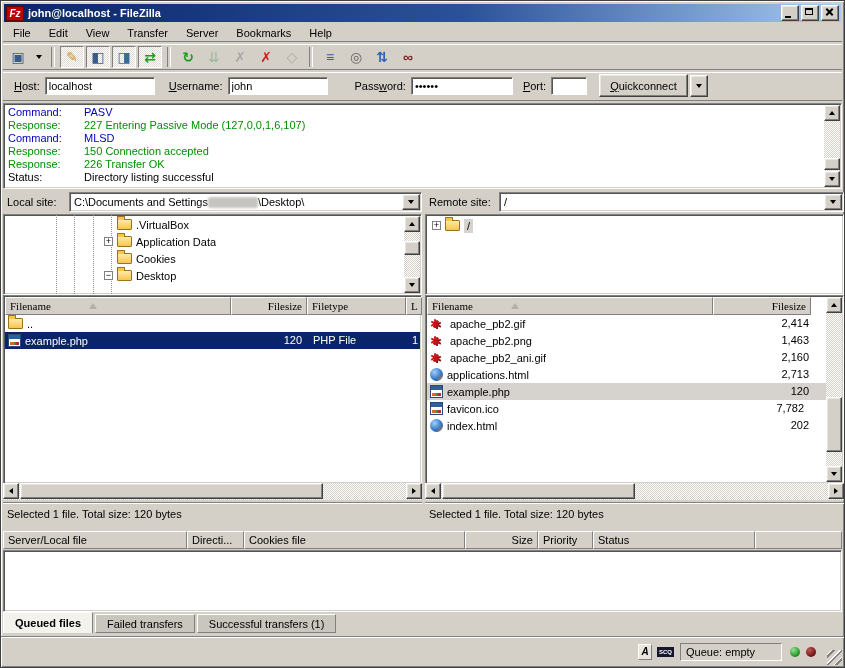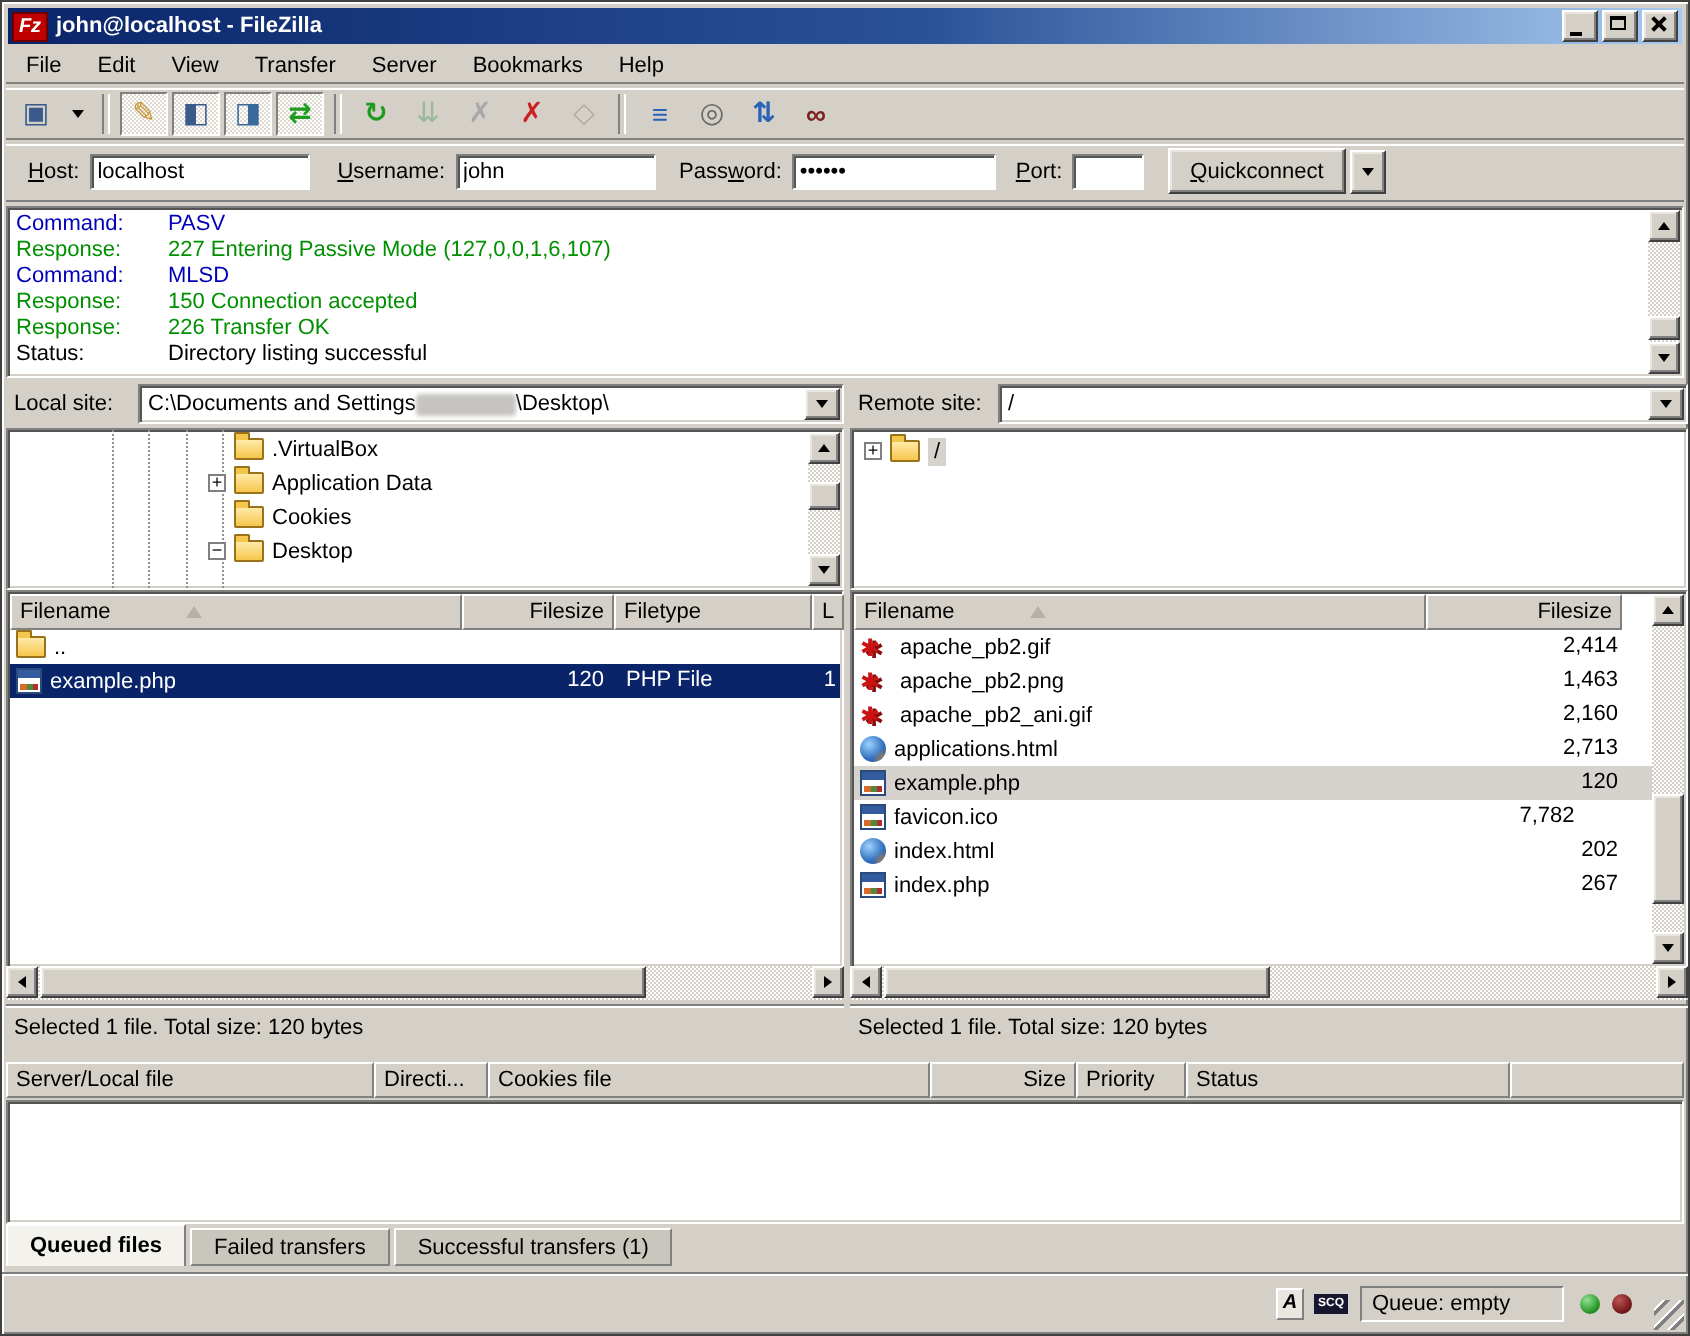--- a/index.html
+++ b/index.html
@@ -62,21 +62,21 @@
   .combo-arrow{position:absolute;right:1px;top:1px;bottom:1px;width:16px;display:flex;align-items:center;justify-content:center;}
   .redacted{display:inline-block;width:50px;height:11px;background:#c6c4c0;border-radius:2px;filter:blur(1px);vertical-align:middle;}
   .treebox{position:absolute;top:22px;left:0;right:0;height:79px;overflow:hidden;}
   .guide{position:absolute;top:0;bottom:0;width:1px;border-left:1px dotted #909090;}
   .trow{position:absolute;left:100px;height:17px;display:flex;align-items:center;white-space:nowrap;}
   .exp{width:9px;height:9px;background:#fff;border:1px solid #808080;font-size:9px;line-height:7px;text-align:center;margin-right:4px;flex:none;box-sizing:border-box;}
   .expsp{width:13px;flex:none;}
   .ico-folder{width:15px;height:11px;background:linear-gradient(#ffeaa8,#f5c64d);border:1px solid #99721a;border-radius:1px;position:relative;margin-right:4px;flex:none;box-sizing:border-box;}
   .ico-folder::before{content:"";position:absolute;top:-4px;left:-1px;width:6px;height:3px;background:#f5c64d;border:1px solid #99721a;border-bottom:none;border-radius:1px 1px 0 0;}
   .list{position:absolute;top:103px;left:0;right:0;height:187px;}
-  .lhead{position:absolute;top:1px;left:1px;height:18px;display:flex;}
+  .lhead{position:absolute;top:1px;left:1px;height:18px;display:flex;font-family:Liberation Serif, serif;}
   .hcell{height:18px;box-sizing:border-box;padding:2px 4px;background:#d4d0c8;border:1px solid;border-color:#fff #808080 #808080 #fff;white-space:nowrap;overflow:hidden;display:flex;align-items:center;}
   .sortasc{width:0;height:0;border-left:4px solid transparent;border-right:4px solid transparent;border-bottom:6px solid #b5b1a7;margin-left:38px;}
   .lrows{position:absolute;top:19px;left:1px;right:1px;}
   .frow{position:relative;height:17px;display:flex;align-items:center;padding-left:3px;white-space:nowrap;}
   .frow.sel-active{background:#0a246a;color:#fff;}
   .frow.sel-inactive{background:#d6d3ce;}
   .cell-abs{position:absolute;top:0;height:17px;line-height:17px;}
   .pstatus{position:absolute;top:310px;left:0;right:0;height:21px;border-top:1px solid #808080;box-shadow:inset 0 1px 0 #fff;box-sizing:border-box;padding:5px 0 0 4px;white-space:nowrap;}
   
   .fi{flex:none;margin-right:4px;}
@@ -184,21 +184,21 @@
       </div>
   </div>
 
   <div class="hgroove" style="top:68px"></div>
 
   <div class="quickbar">
     <span class="qlabel"><span class="ul">H</span><span>ost:</span></span>
     <input class="qinput" style="width: 110px;" value="localhost">
     <span class="qlabel" style="margin-left:14px"><span class="ul">U</span><span>sername:</span></span>
     <input class="qinput" style="width: 100px;" value="john">
-    <span class="qlabel" style="margin-left:12px"><span>Pass</span><span class="ul">w</span><span>ord:</span></span>
+    <span class="qlabel" style="margin-left:27px"><span>Pass</span><span class="ul">w</span><span>ord:</span></span>
     <input class="qinput" style="width: 102px;" value="••••••">
     <span class="qlabel"><span class="ul">P</span><span>ort:</span></span>
     <input class="qinput" style="width: 36px;" value="">
     <span class="qbtn raised">
         <span class="ul">Q</span>
         <span>uickconnect</span>
       </span>
     <span class="qdd raised">
         <span class="tri-d"></span>
       </span>
@@ -366,31 +366,26 @@
             <span class="cell-abs" style="left:287px;width:95px;text-align:right">2,713</span>
           </div>
         <div class="frow sel-inactive">
             <span class="fi ico-php"></span>
             <span>example.php</span>
             <span class="cell-abs" style="left:287px;width:95px;text-align:right">120</span>
           </div>
         <div class="frow">
             <span class="fi ico-php"></span>
             <span>favicon.ico</span>
-            <span class="cell-abs" style="left:299px;width:95px;text-align:center">7,782</span>
+            <span class="cell-abs" style="left:282px;width:95px;text-align:right">7,782</span>
           </div>
         <div class="frow">
             <span class="fi ico-browser"></span>
             <span>index.html</span>
             <span class="cell-abs" style="left:287px;width:95px;text-align:right">202</span>
-          </div>
-        <div class="frow">
-            <span class="fi ico-php"></span>
-            <span>index.php</span>
-            <span class="cell-abs" style="left:287px;width:95px;text-align:right">267</span>
           </div>
       </div>
       <div class="sbv dither" style="right:1px;top:1px;bottom:1px">
         <span class="sbtn raised" style="top:0;left:0">
             <span class="tri-u"></span>
           </span>
         <span class="sthumb raised" style="left:0;width:16px;top:100px;height:55px"></span>
         <span class="sbtn raised" style="bottom:0;left:0">
             <span class="tri-d"></span>
           </span>

